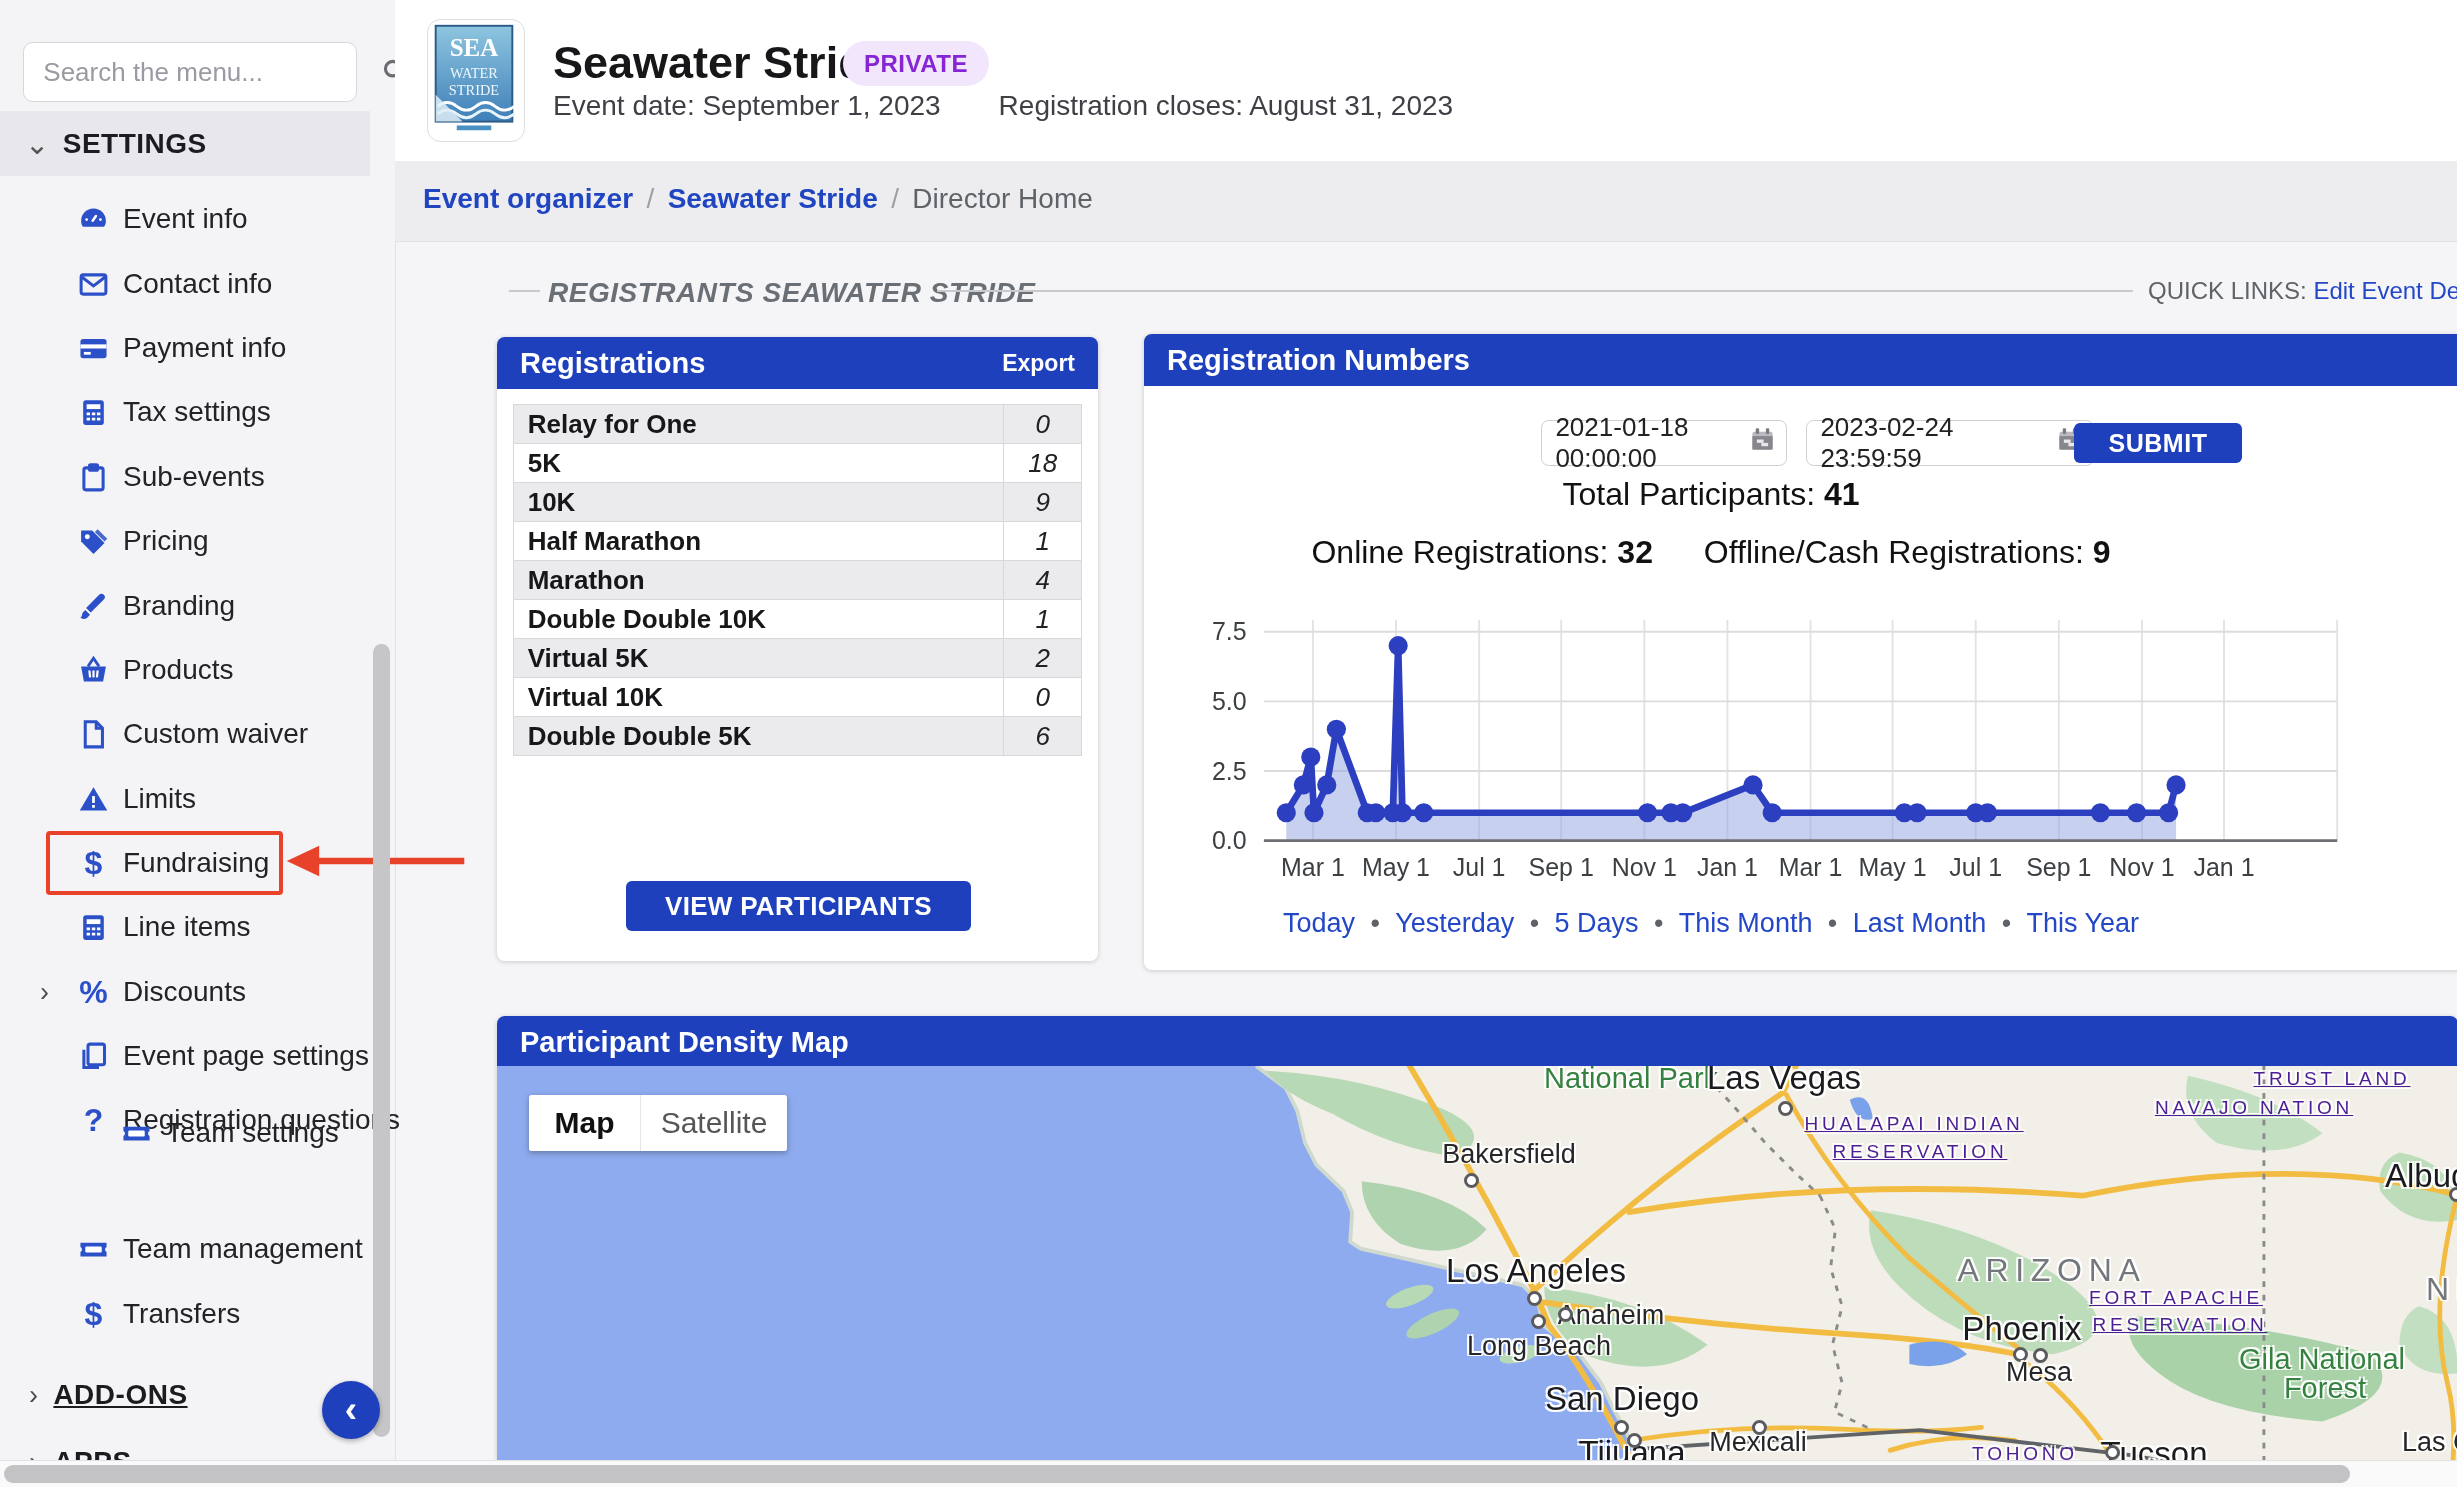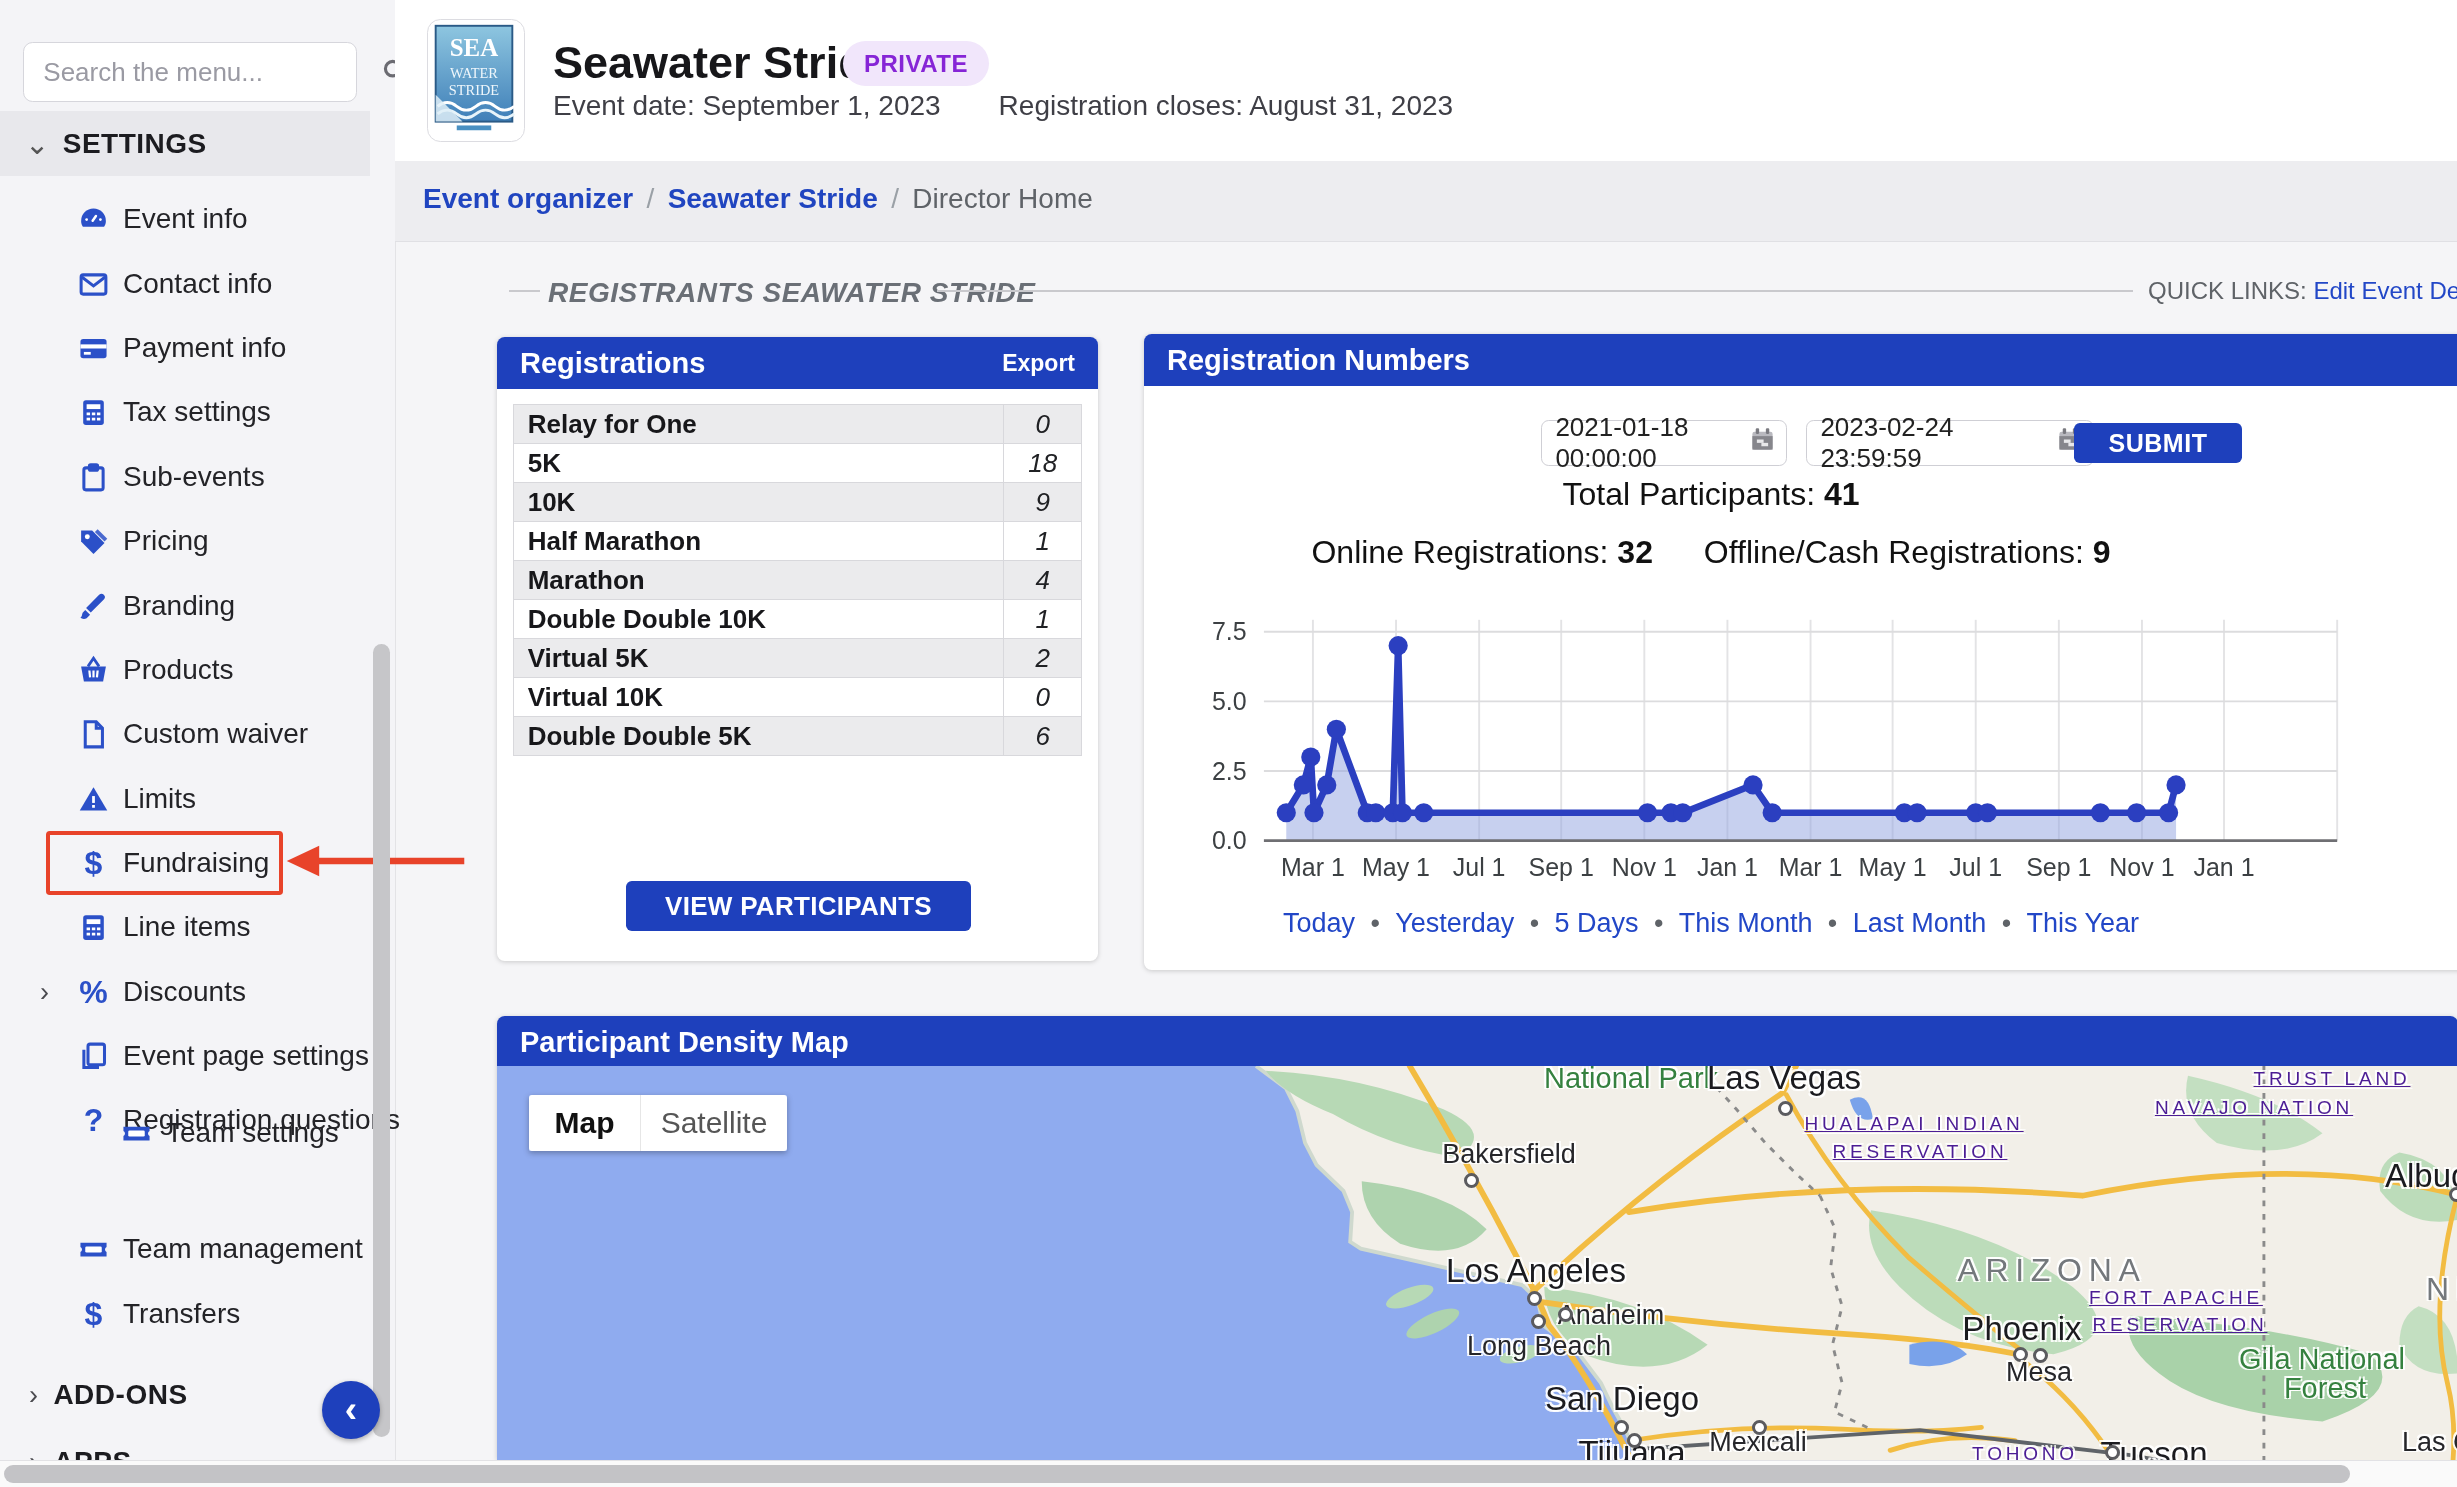--- a/index.html
+++ b/index.html
@@ -18,21 +18,21 @@
   #settings-row .lbl{font-size:28px;font-weight:bold;letter-spacing:0.5px;color:#1c1c20;}
   .menu-item{position:absolute;left:0;width:370px;height:64px;display:flex;align-items:center;cursor:pointer;}
   .menu-item .expand{position:absolute;left:40px;color:#4a4a4f;font-size:27px;}
   .menu-item .icon{position:absolute;left:75px;width:37px;height:37px;color:#2b50c8;display:flex;
       align-items:center;justify-content:center;}
   .menu-item .icon svg{width:33px;height:33px;}
   .menu-item .ticon{font-size:32px;font-weight:bold;color:#2b50c8;font-family:"Liberation Sans",sans-serif;}
   .menu-item .label{position:absolute;left:123px;font-size:28px;color:#232327;white-space:nowrap;}
   .section-head{position:absolute;left:0;width:370px;height:58px;display:flex;align-items:center;cursor:pointer;}
   .section-head .chev{color:#4a4a4f;font-size:27px;margin:0 15.4px 0 29px;}
-  .section-head .lbl{font-size:28px;font-weight:bold;color:#1c1c20;letter-spacing:0.5px;}
+  .section-head .lbl{font-size:28px;font-weight:bold;color:#1c1c20;letter-spacing:0.5px;text-decoration:underline;}
   #fund-box{left:46px;top:831px;width:229px;height:56px;border:4.8px solid #e8432a;border-radius:3.8px;background:transparent;}
   #fund-arrow{left:284px;top:840px;}
   #side-thumb{left:373px;top:644px;width:17.3px;height:793px;background:#c6c6c9;border-radius:8.6px;}
   #collapse-btn{left:322px;top:1381px;width:58px;height:58px;border-radius:50%;background:#1e40bc;color:#fff;
       display:flex;align-items:center;justify-content:center;font-size:37px;font-weight:bold;cursor:pointer;
       box-shadow:0 1.9px 5.8px rgba(0,0,0,.3);}
   
   #hdr{left:395px;top:0;width:2063px;height:161px;background:#fff;}
   #logo{left:427px;top:19px;width:96px;height:121px;background:#fff;border:1.9px solid #dcdce1;border-radius:13.4px;}
   #page-title{left:553px;top:37px;font-size:45px;font-weight:bold;color:#17171a;}

